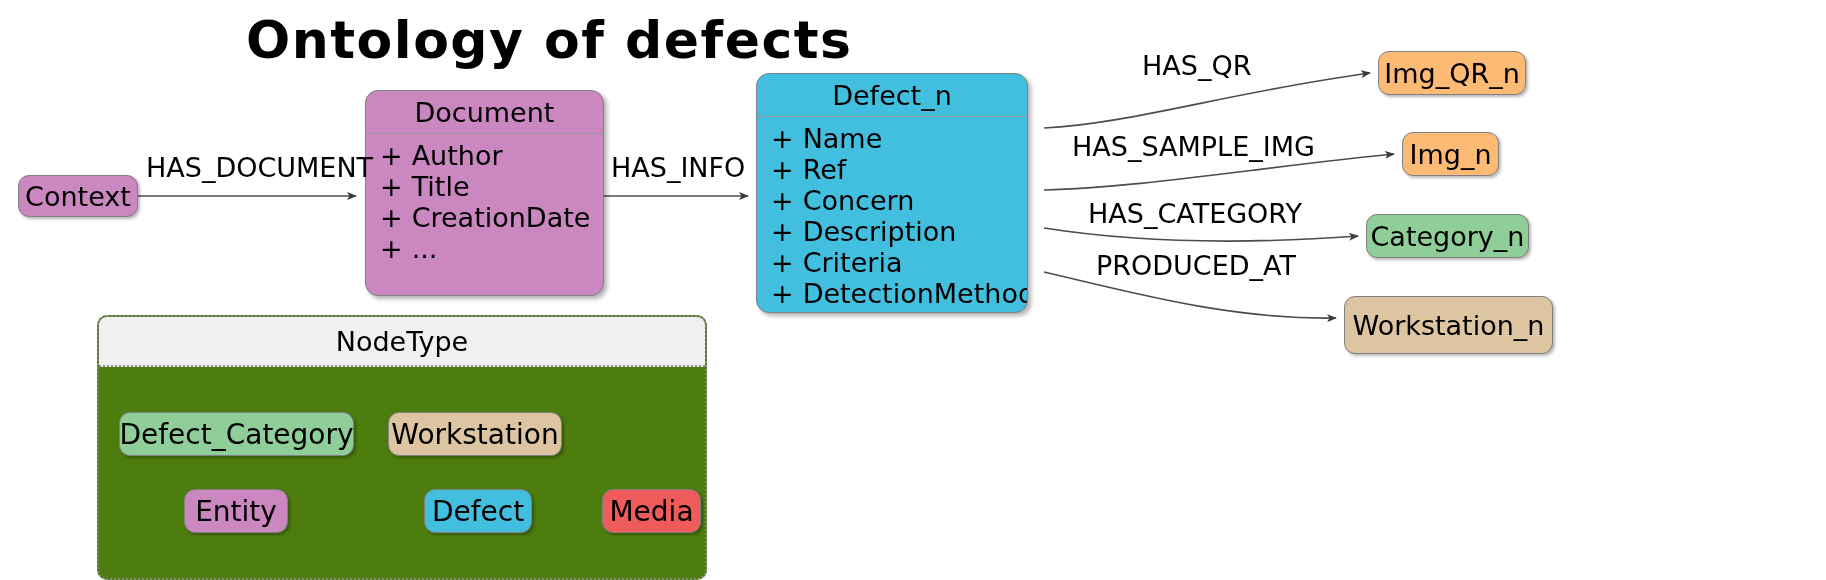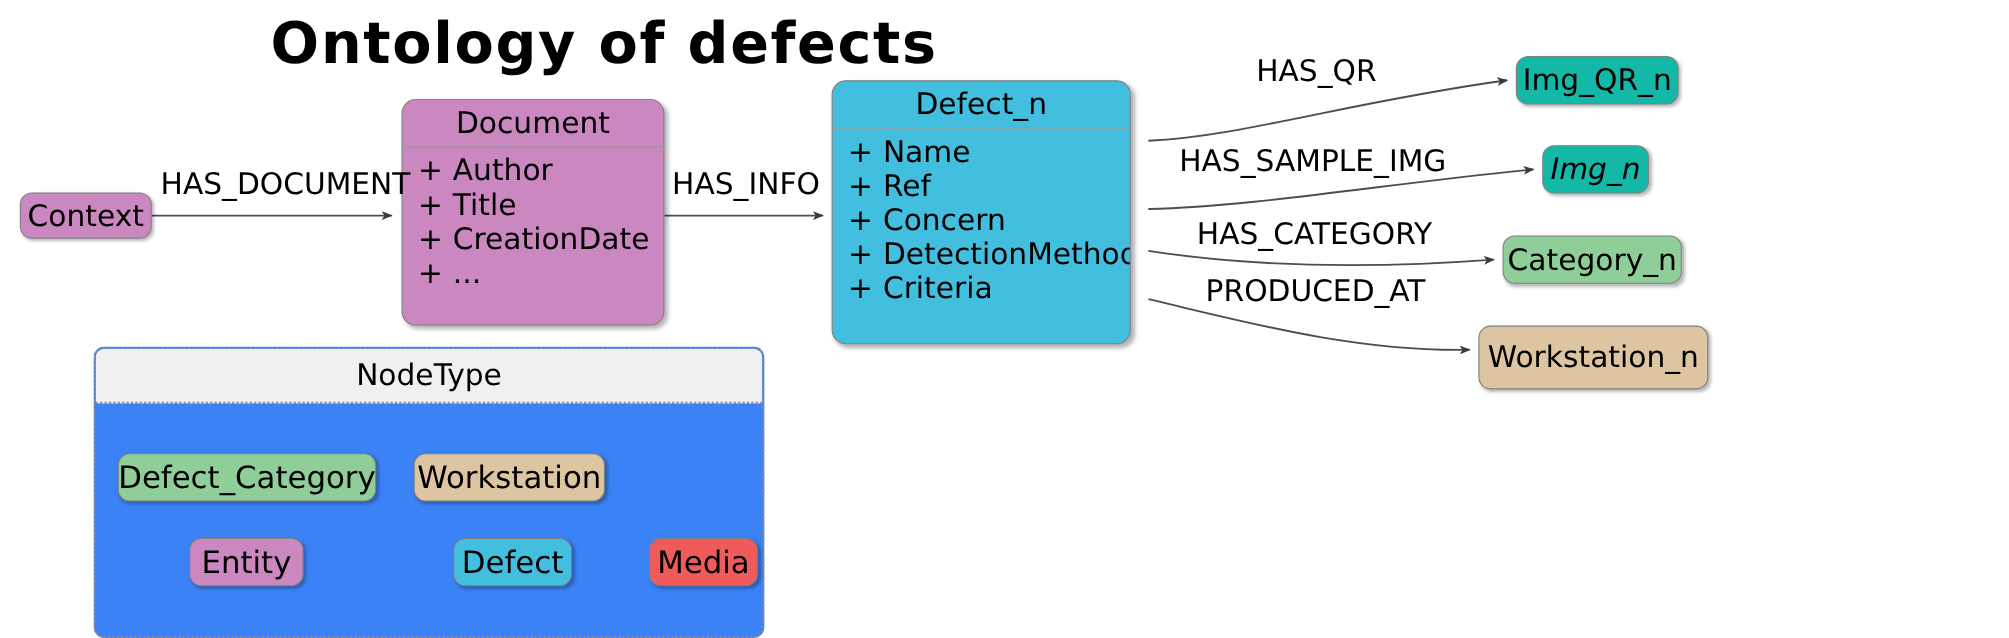--- a/index.html
+++ b/index.html
@@ -43,21 +43,21 @@
     border-radius: 11px;
     display: flex;
     align-items: center;
     justify-content: center;
     font-size: 27px;
     color: #000000;
     white-space: nowrap;
     box-shadow: 2px 2px 3px rgba(0,0,0,0.28);
   }
   .pill.entity   { background: #cb87c0; }
-  .pill.media    { background: #14b8a6; }
+  .pill.media    { background: #fdba74; }
   .pill.category { background: #8fce98; }
   .pill.workst   { background: #ddc5a2; }
 
   
   .classbox {
     position: absolute;
     box-sizing: border-box;
     border: 1.5px solid #808080;
     border-radius: 13px;
     box-shadow: 3px 3px 4px rgba(0,0,0,0.3);
@@ -88,28 +88,28 @@
     position: absolute;
     font-size: 27px;
     color: #000;
     white-space: nowrap;
     background: transparent;
   }
 
   
   #legend {
     position: absolute;
-    left: 85px;
+    left: 97px;
     top: 315px;
     width: 610px;
     height: 265px;
     box-sizing: border-box;
     border: 2px dotted #8a8a8a;
     border-radius: 10px;
-    background: #3b82f6;
+    background: #4d7c0f;
   }
   #legend .legend-header {
     height: 48px;
     background: #f0f0f0;
     border-bottom: 2px dotted #8a8a8a;
     border-radius: 8px 8px 0 0;
     display: flex;
     align-items: center;
     justify-content: center;
     font-size: 27px;
@@ -184,33 +184,36 @@
       <div class="cb-attr">
         <span class="plus">+</span><span>Name</span>
       </div>
       <div class="cb-attr">
         <span class="plus">+</span><span>Ref</span>
       </div>
       <div class="cb-attr">
         <span class="plus">+</span><span>Concern</span>
       </div>
       <div class="cb-attr">
+        <span class="plus">+</span><span>Description</span>
+      </div>
+      <div class="cb-attr">
+        <span class="plus">+</span><span>Criteria</span>
+      </div>
+      <div class="cb-attr">
         <span class="plus">+</span><span>DetectionMethod</span>
-      </div>
-      <div class="cb-attr">
-        <span class="plus">+</span><span>Criteria</span>
       </div>
     </div>
   </div>
 
   <div class="pill media" style="left:1378px; top:51px; width:148px; height:44px;">
     <span>Img_QR_n</span>
   </div>
 
-  <div class="pill media" style="left:1402px; top:132px; width:97px; height:44px;font-style:italic;">
+  <div class="pill media" style="left:1402px; top:132px; width:97px; height:44px;">
     <span>Img_n</span>
   </div>
 
   <div class="pill category" style="left:1366px; top:214px; width:163px; height:44px;">
     <span>Category_n</span>
   </div>
 
   <div class="pill workst" style="left:1344px; top:296px; width:209px; height:58px;">
     <span>Workstation_n</span>
   </div>

